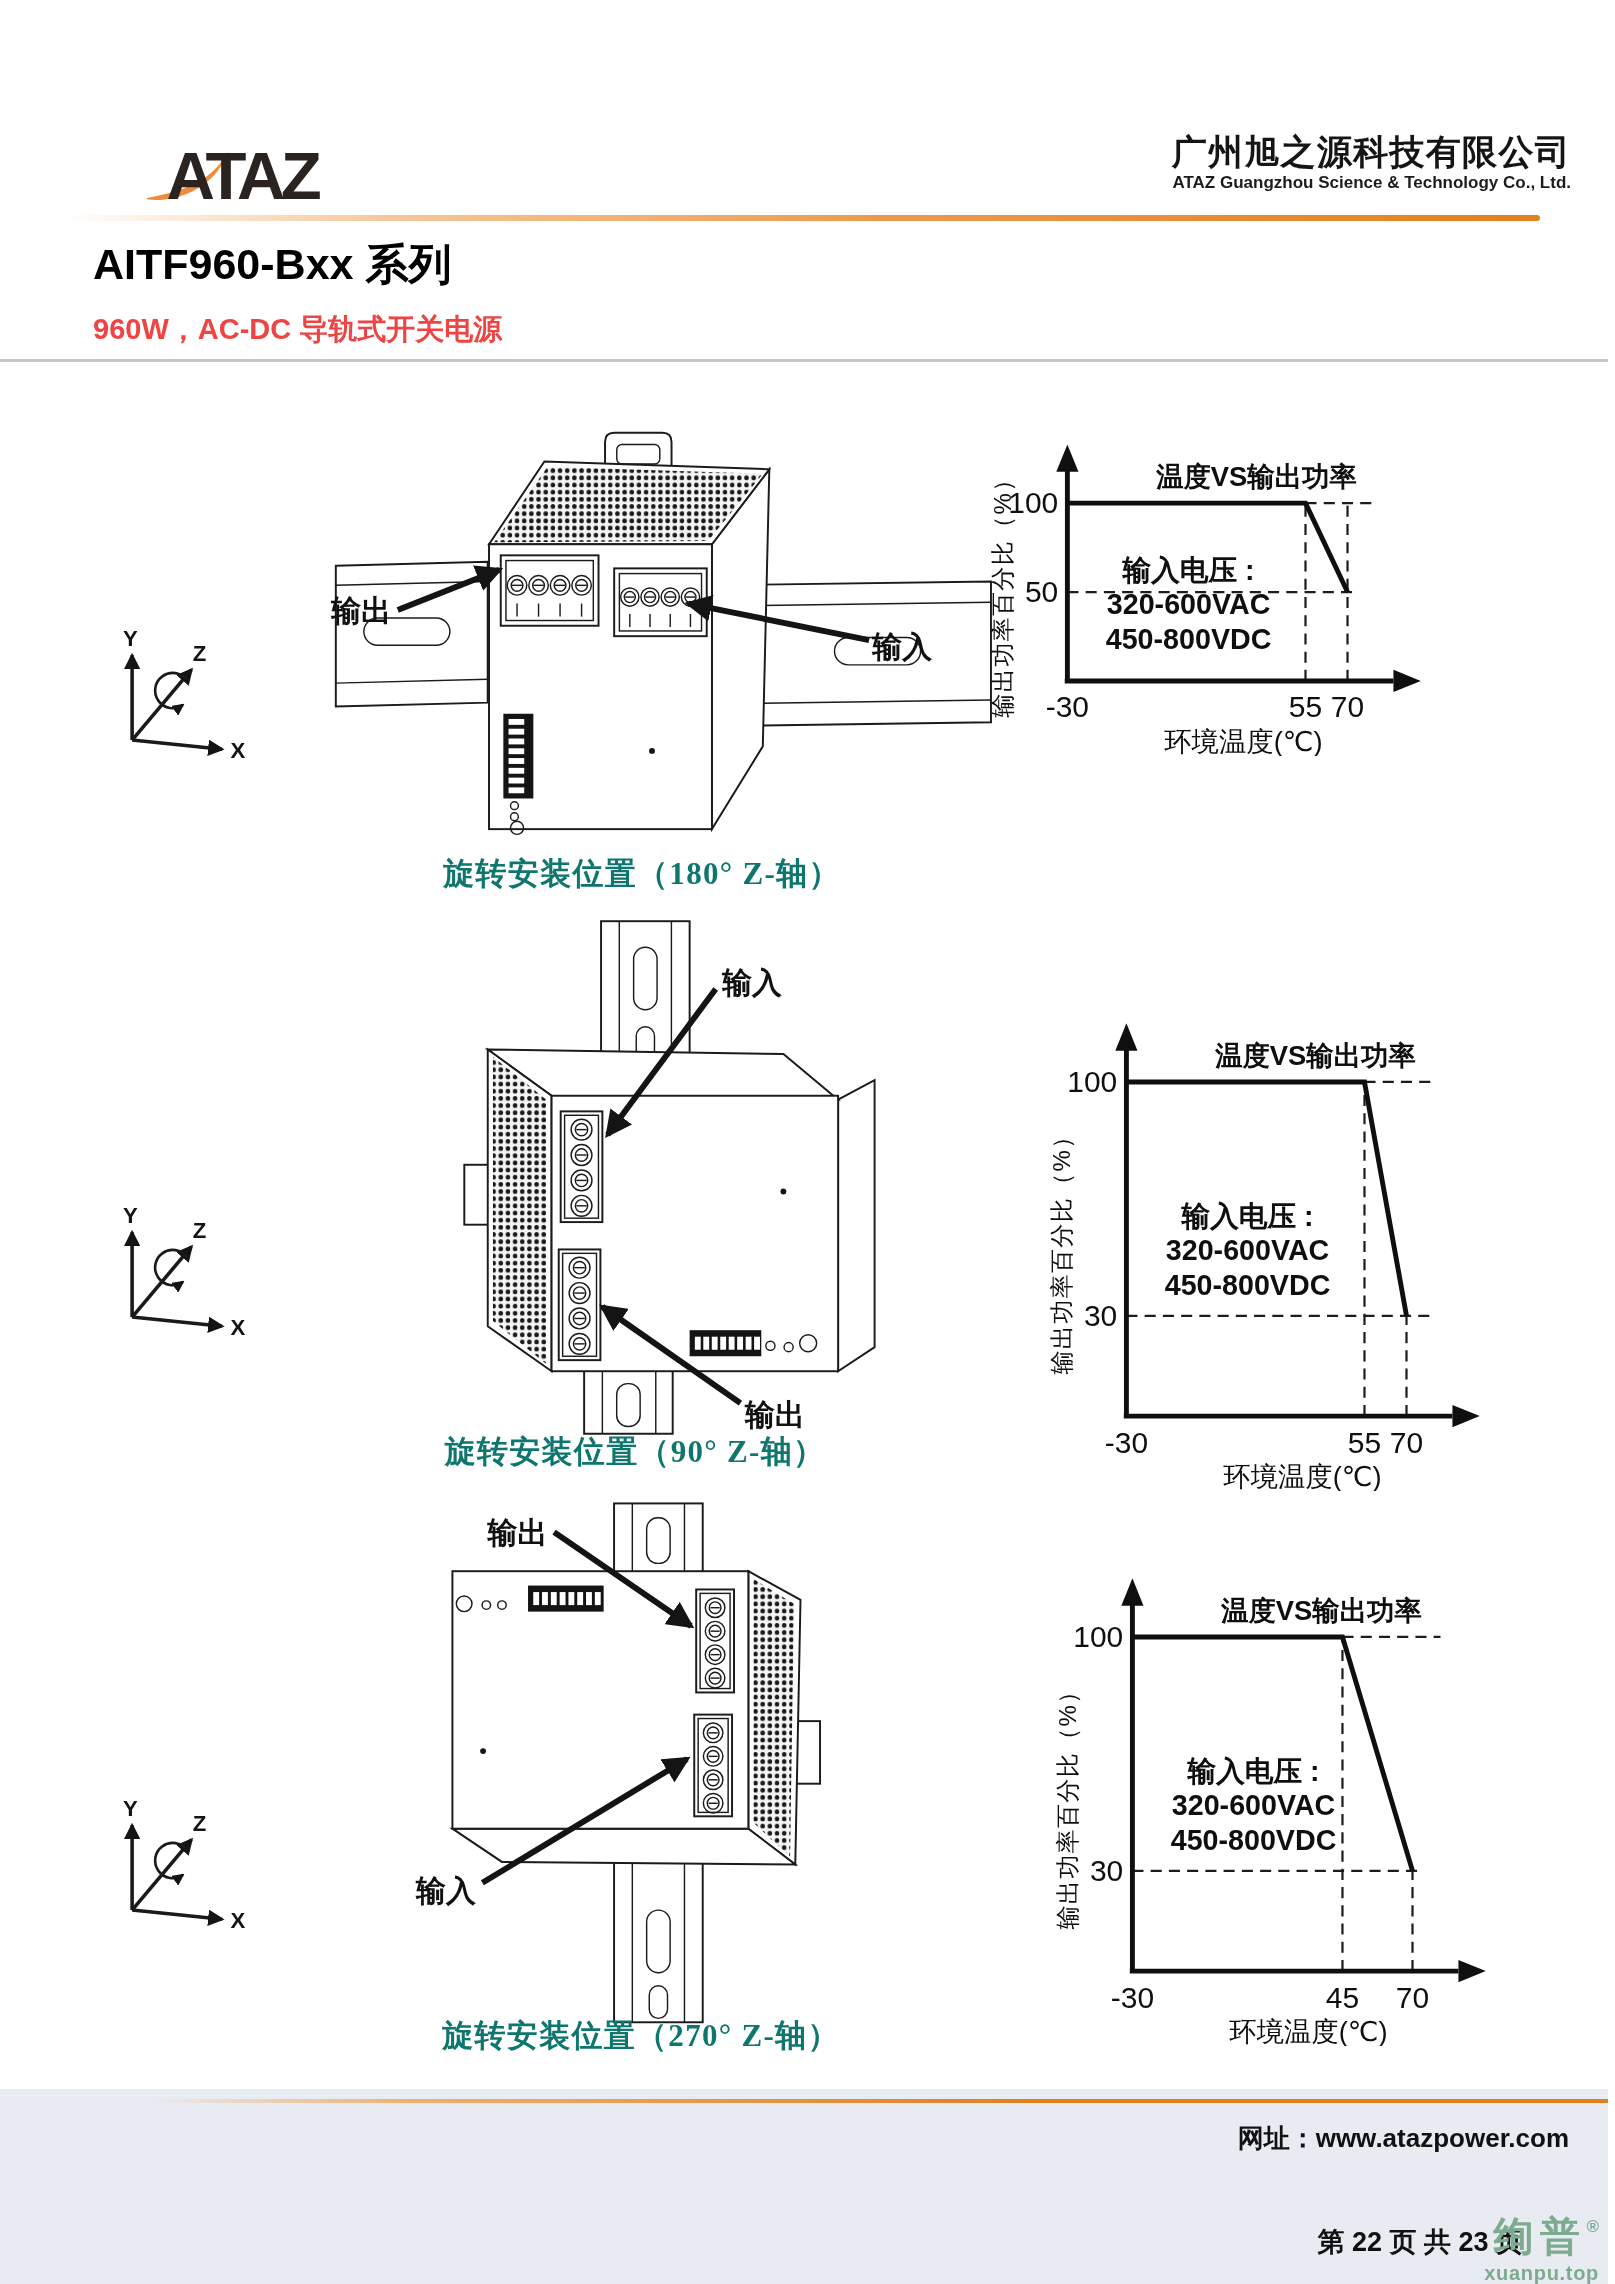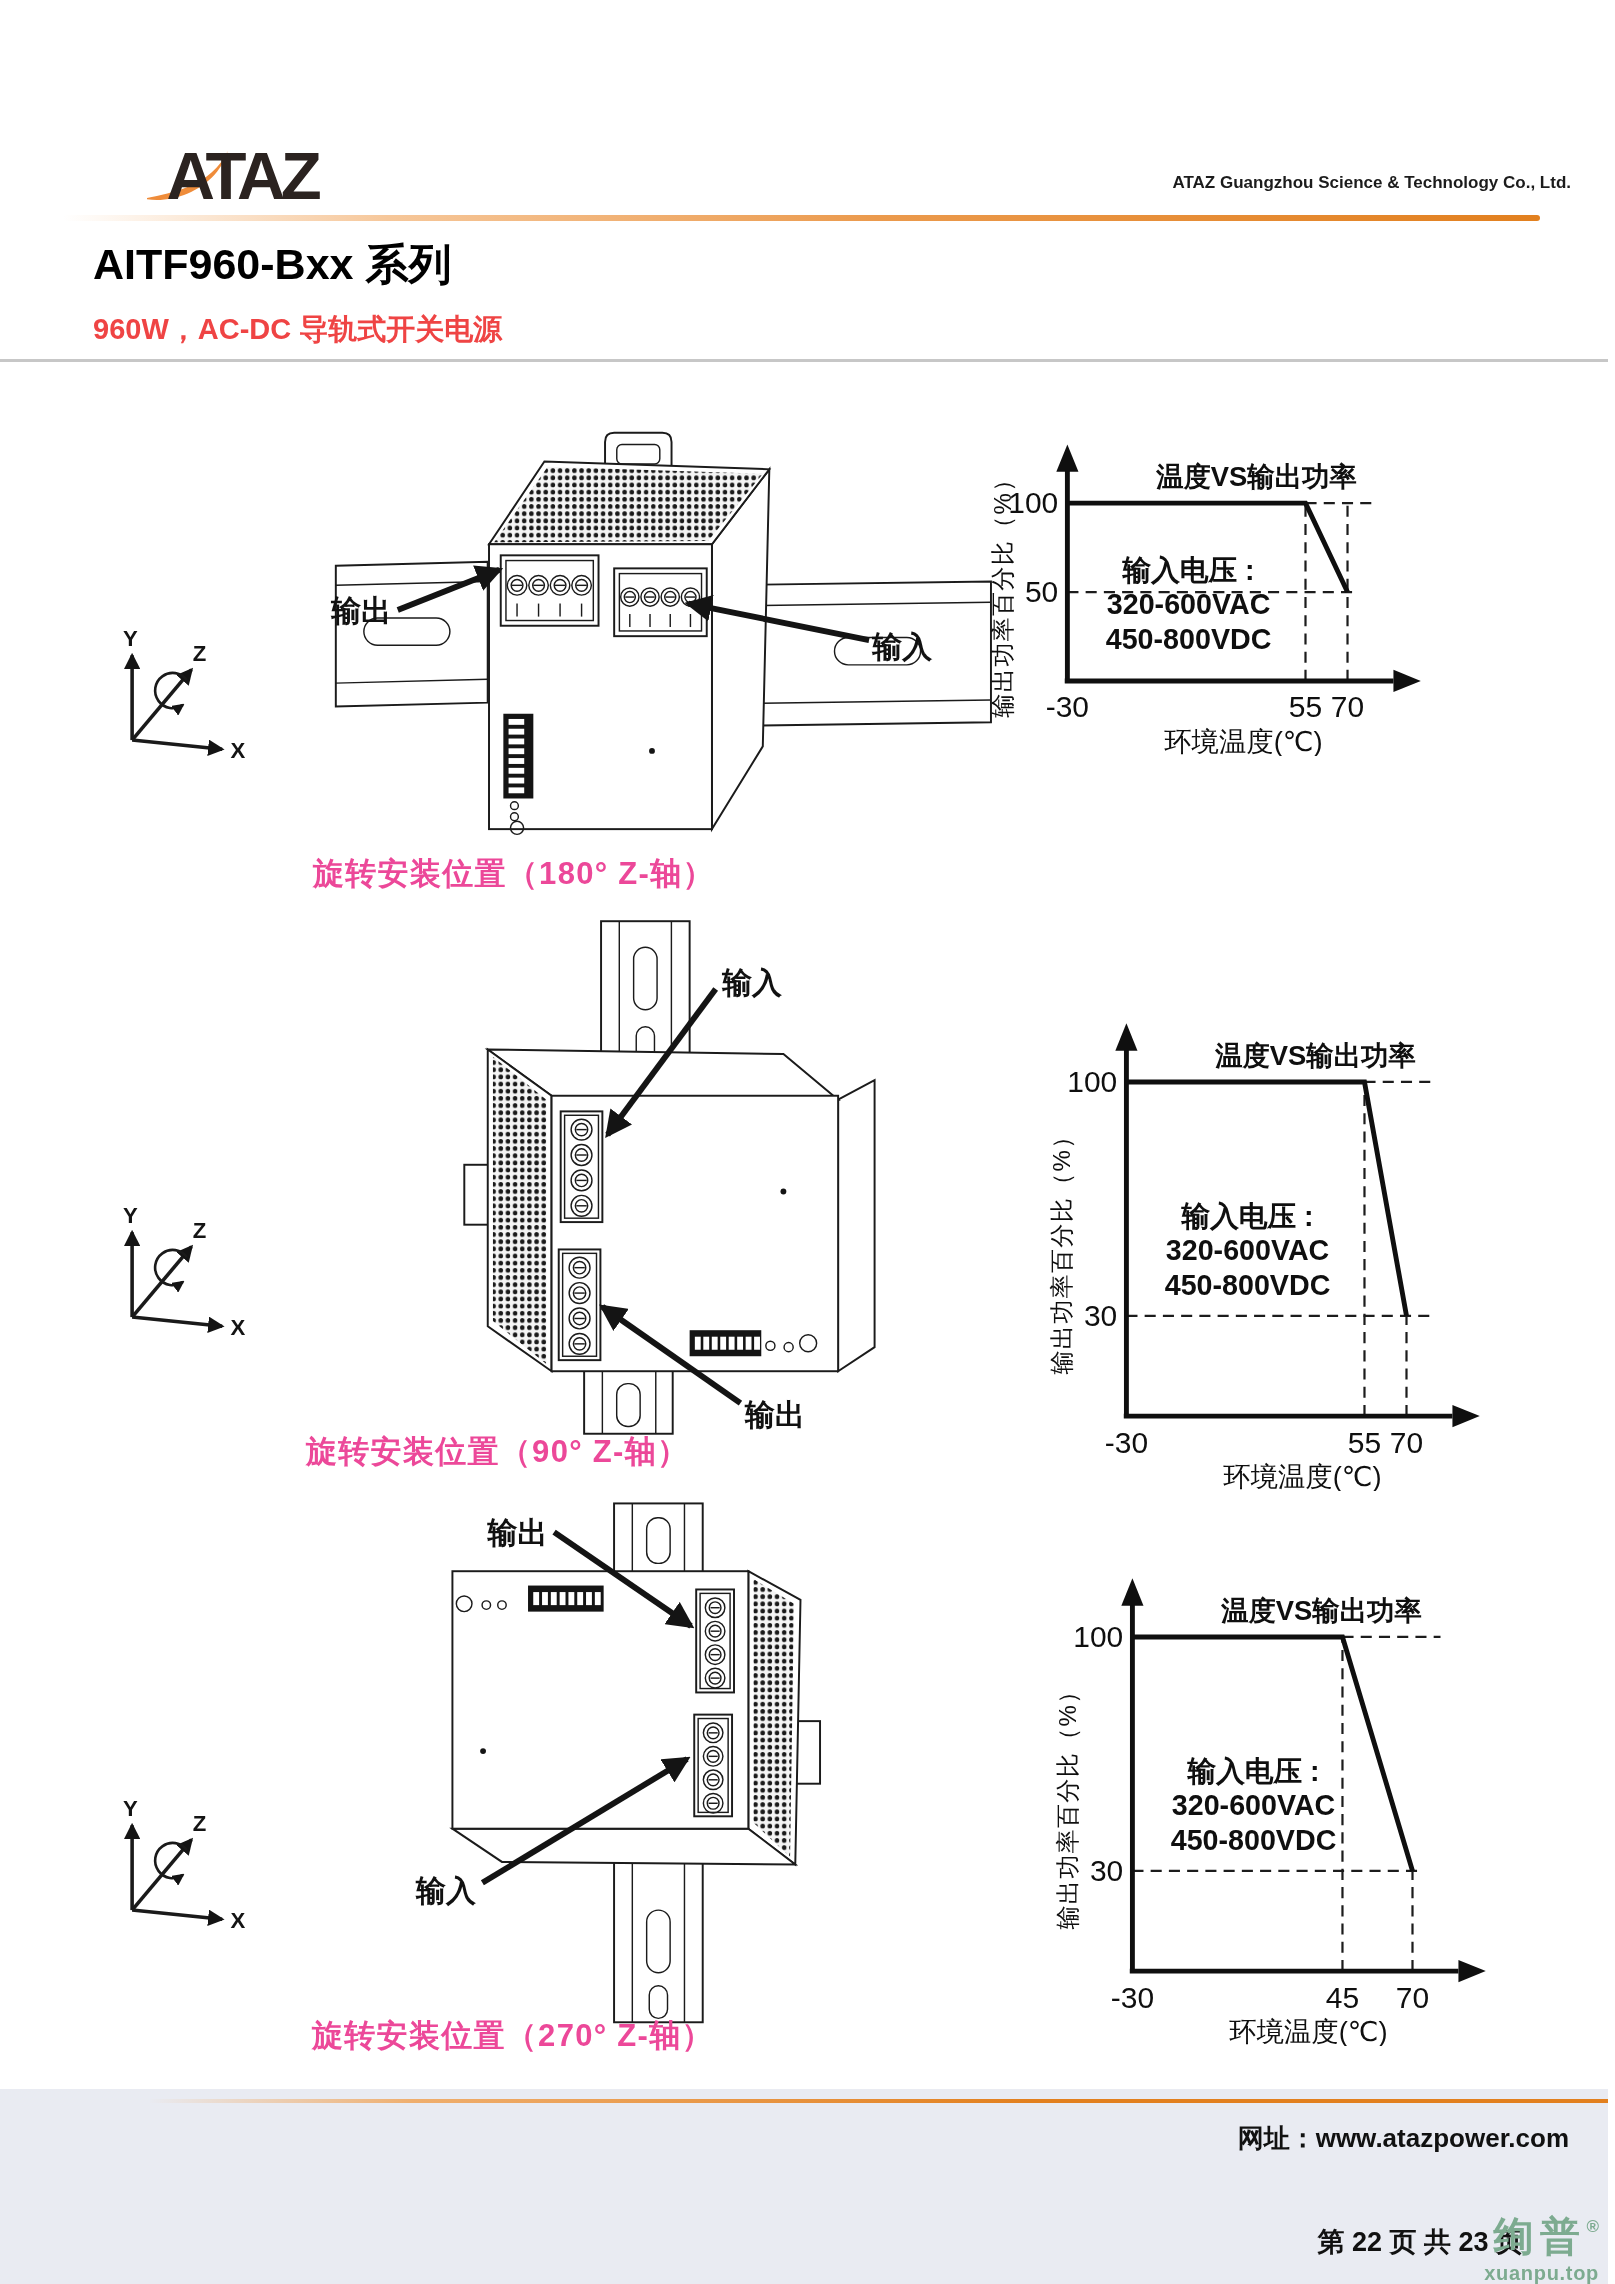--- a/index.html
+++ b/index.html
@@ -6,21 +6,21 @@
   body{font-family:"Liberation Sans","DejaVu Sans",sans-serif;color:#161616;}
   #page{position:relative;width:1608px;height:2284px;background:#ffffff;overflow:hidden;}
   .abs{position:absolute;}
   .hdr-cn{font-size:35px;font-weight:700;letter-spacing:1.3px;color:#151515;}
   .hdr-en{font-size:17px;font-weight:700;color:#1c1c1c;}
   .rule-orange-top{background:linear-gradient(to right, rgba(250,235,220,0), #f6c79a 22%, #eb9a4d 55%, #e2801f 100%);border-radius:3.3px;}
   .rule-orange-bot{background:linear-gradient(to right, rgba(250,235,220,0), #efae6e 18%, #e2801f 60%, #e2801f 100%);}
   .rule-gray{background:#c7c7c7;}
   .title{font-size:43px;font-weight:800;color:#000;letter-spacing:0px;}
   .subtitle{font-size:29px;font-weight:700;color:#ef4444;}
-  .caption{font-size:31px;font-weight:700;color:#ec4899;letter-spacing:1.3px;}
+  .caption{font-size:31px;font-weight:700;color:#0f766e;text-align:center;letter-spacing:1.3px;font-family:Liberation Serif, serif;}
   .footer-strip{background:#e9ebf2;}
   .site{font-size:26px;font-weight:700;color:#111;}
   .pageinfo{font-size:27px;font-weight:600;color:#111;}
   .wm{color:#7dab90;text-align:right;line-height:1;}
   .wm-main{font-size:40px;font-weight:800;letter-spacing:6.5px;}
   .wm-reg{font-size:17px;font-weight:700;vertical-align:18px;letter-spacing:0;}
   .wm-sub{font-size:20px;font-weight:700;letter-spacing:0.7px;margin-top:7px;}
   svg text{font-family:"Liberation Sans","DejaVu Sans",sans-serif;}
   .lineart{stroke:#1b1b1b;fill:#ffffff;stroke-width:3;}
   .lineart-thin{stroke:#1b1b1b;fill:none;stroke-width:2.2;}
@@ -45,20 +45,21 @@
   </defs>
 </svg>
 
 <div id="page">
 
   <svg class="abs" style="left:147px;top:134px" width="215" height="77" viewBox="0 0 330 118">
     <path d="M-6,99 C30,107 76,93 104,62 C114,51 120,38 124,26 C111,52 92,69 63,81 C41,90 14,96 -6,99 Z" fill="#ef8c3a"></path>
     <text x="30" y="99" font-size="103" font-weight="900" letter-spacing="-7" fill="#2b2320">ATAZ</text>
   </svg>
 
+  <div class="abs hdr-cn" style="right:37px;top:129px">广州旭之源科技有限公司</div>
   <div class="abs hdr-en" style="right:37px;top:173px">ATAZ Guangzhou Science &amp; Technology Co., Ltd.</div>
   <div class="abs rule-orange-top" style="left:63px;top:215px;width:1477px;height:5.9px"></div>
 
   <div class="abs title" style="left:93px;top:236px">AITF960-Bxx 系列</div>
   <div class="abs subtitle" style="left:93px;top:310px">960W，AC-DC 导轨式开关电源</div>
   <div class="abs rule-gray" style="left:0;top:359px;width:1616px;height:3.3px"></div>
 
   <svg class="abs" style="left:121px;top:624px" width="137" height="150" viewBox="0 0 210 230">
     <line class="axline" x1="17" y1="178" x2="17" y2="48" marker-end="url(#ah)"></line>
     <line class="axline" x1="17" y1="178" x2="155" y2="192" marker-end="url(#ah)"></line>

